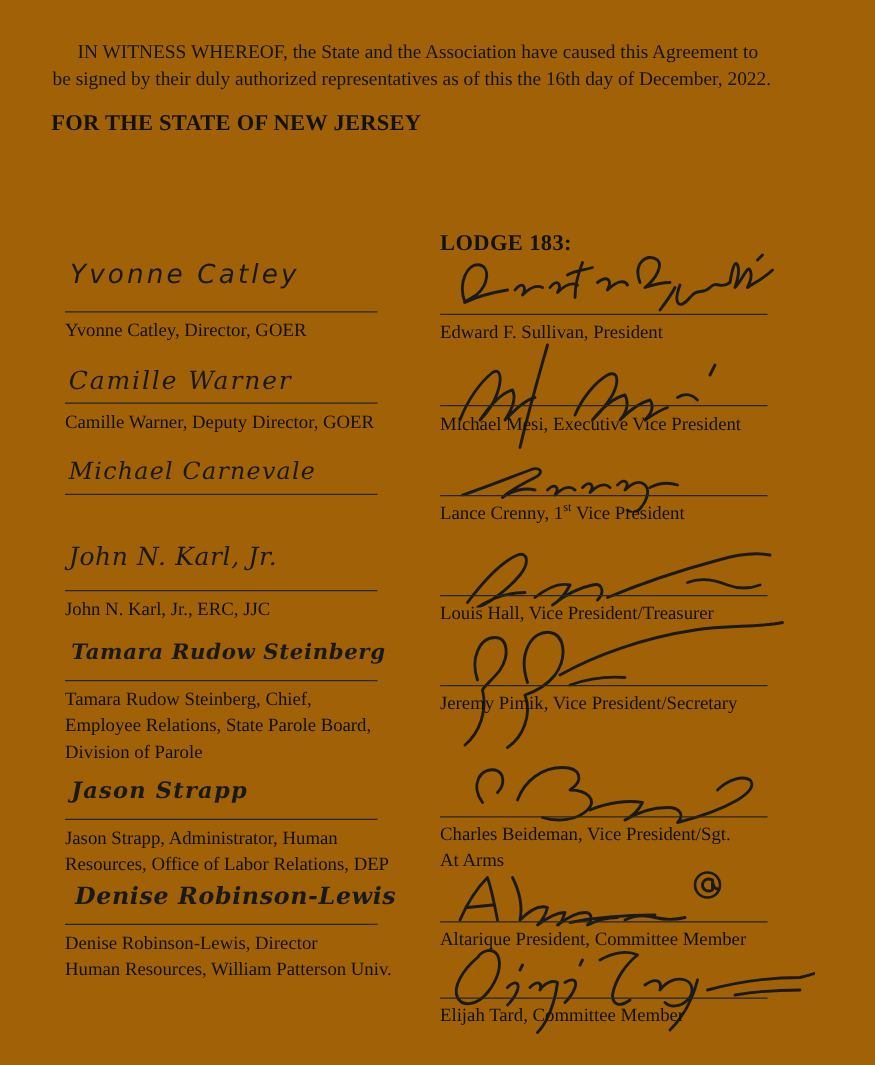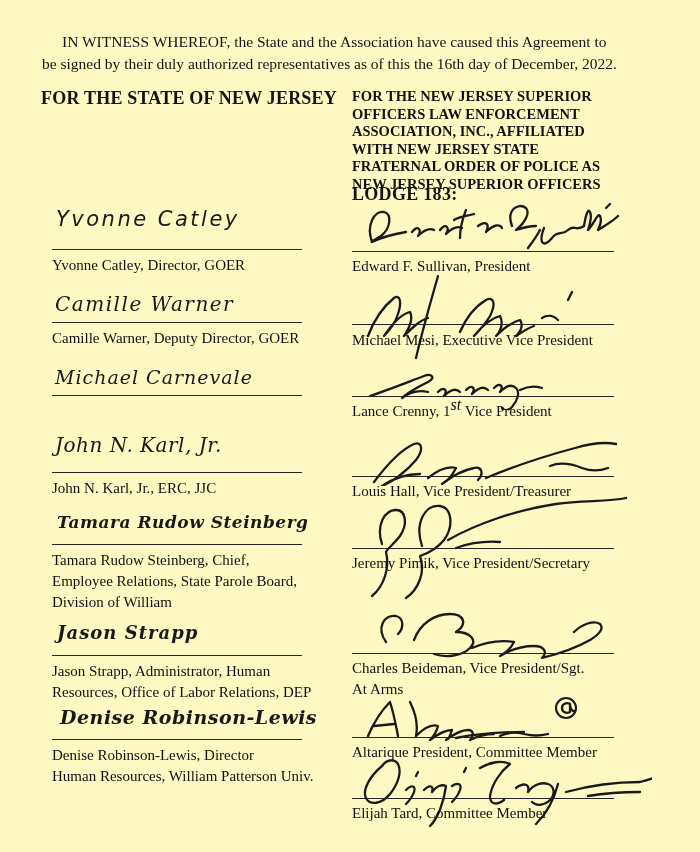--- a/index.html
+++ b/index.html
@@ -1,20 +1,20 @@
 <!DOCTYPE html>
 <html><head>
 <meta charset="utf-8">
 <style>
   html,body{margin:0;padding:0;background:#888;}
   .page{
     position:relative;
     width:700px;height:852px;
     margin:0 auto;
-    background:#fef9c3;
+    background:#a16207;
     font-family:"Liberation Serif", serif;
     color:#121212;
     overflow:hidden;
   }
   .intro{
     position:absolute;left:42px;top:31px;width:625px;
     font-size:15.5px;line-height:22px;color:#141414;
   }
   .intro .l1{text-indent:20px;}
   .head-left{
@@ -45,41 +45,33 @@
   .hw-camille  {font-family:"DejaVu Serif", serif; font-size:20px; letter-spacing:1.5px;}
   .hw-carnevale{font-family:"DejaVu Serif", serif; font-size:19px; letter-spacing:1px;}
   .hw-karl     {font-family:"DejaVu Serif", serif; font-size:20px; letter-spacing:.5px;}
   .hw-tamara   {font-family:"DejaVu Serif", serif; font-size:17px; font-weight:bold; letter-spacing:.5px;}
   .hw-strapp   {font-family:"DejaVu Serif", serif; font-size:18px; font-weight:bold; letter-spacing:1px;}
   .hw-denise   {font-family:"DejaVu Serif", serif; font-size:19px; font-weight:bold; letter-spacing:.5px;}
   
   .pen{position:absolute;}
   .pen path{fill:none;stroke:#1a1a1a;stroke-width:2.3;stroke-linecap:round;stroke-linejoin:round;}
   .pen circle{fill:none;stroke:#1a1a1a;stroke-width:2.1;}
-  sup{font-size:16px;vertical-align:super;line-height:0;font-style:italic;}
+  sup{font-size:10px;vertical-align:super;line-height:0;}
 </style>
 </head>
 <body>
 
 <div class="page">
 
   <div class="intro">
     <div class="l1">IN WITNESS WHEREOF, the State and the Association have caused this Agreement to</div>
     <div class="l2">be signed by their duly authorized representatives as of this the 16th day of December, 2022.</div>
   </div>
 
   <div class="head-left">FOR THE STATE OF NEW JERSEY</div>
-  <div class="head-right">
-    <div>FOR THE NEW JERSEY SUPERIOR</div>
-    <div>OFFICERS LAW ENFORCEMENT</div>
-    <div>ASSOCIATION, INC., AFFILIATED</div>
-    <div>WITH NEW JERSEY STATE</div>
-    <div>FRATERNAL ORDER OF POLICE AS</div>
-    <div>NEW JERSEY SUPERIOR OFFICERS</div>
-  </div>
   <div class="lodge">LODGE 183:</div>
 
   <div class="hw hw-yvonne" style="left:56px;top:207px">Yvonne Catley</div>
   <div class="rule" style="left:52px;top:249px;width:250px"></div>
   <div class="lbl" style="left:52px;top:255px">Yvonne Catley, Director, GOER</div>
 
   <div class="hw hw-camille" style="left:55px;top:292px">Camille Warner</div>
   <div class="rule" style="left:52px;top:322px;width:250px"></div>
   <div class="lbl" style="left:52px;top:328px">Camille Warner, Deputy Director, GOER</div>
 
@@ -88,21 +80,21 @@
 
   <div class="hw hw-karl" style="left:55px;top:433px">John N. Karl, Jr.</div>
   <div class="rule" style="left:52px;top:472px;width:250px"></div>
   <div class="lbl" style="left:52px;top:478px">John N. Karl, Jr., ERC, JJC</div>
 
   <div class="hw hw-tamara" style="left:57px;top:512px">Tamara Rudow Steinberg</div>
   <div class="rule" style="left:52px;top:544px;width:250px"></div>
   <div class="lbl" style="left:52px;top:550px">
     <div>Tamara Rudow Steinberg, Chief,</div>
     <div>Employee Relations, State Parole Board,</div>
-    <div>Division of William</div>
+    <div>Division of Parole</div>
   </div>
 
   <div class="hw hw-strapp" style="left:57px;top:622px">Jason Strapp</div>
   <div class="rule" style="left:52px;top:655px;width:250px"></div>
   <div class="lbl" style="left:52px;top:661px">
     <div>Jason Strapp, Administrator, Human</div>
     <div>Resources, Office of Labor Relations, DEP</div>
   </div>
 
   <div class="hw hw-denise" style="left:60px;top:706px">Denise Robinson-Lewis</div>

